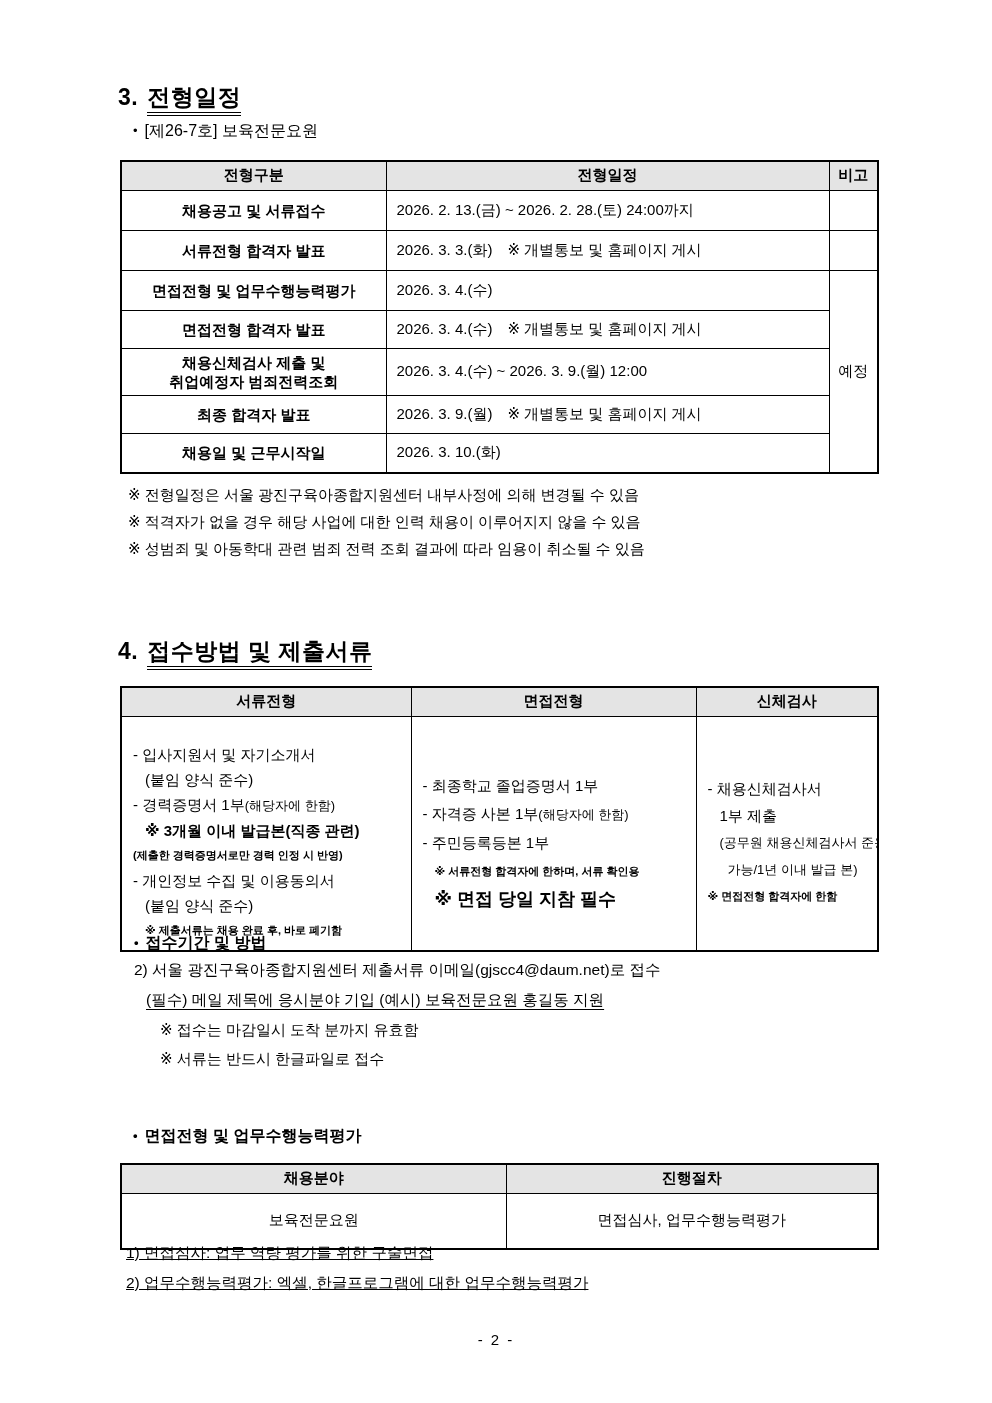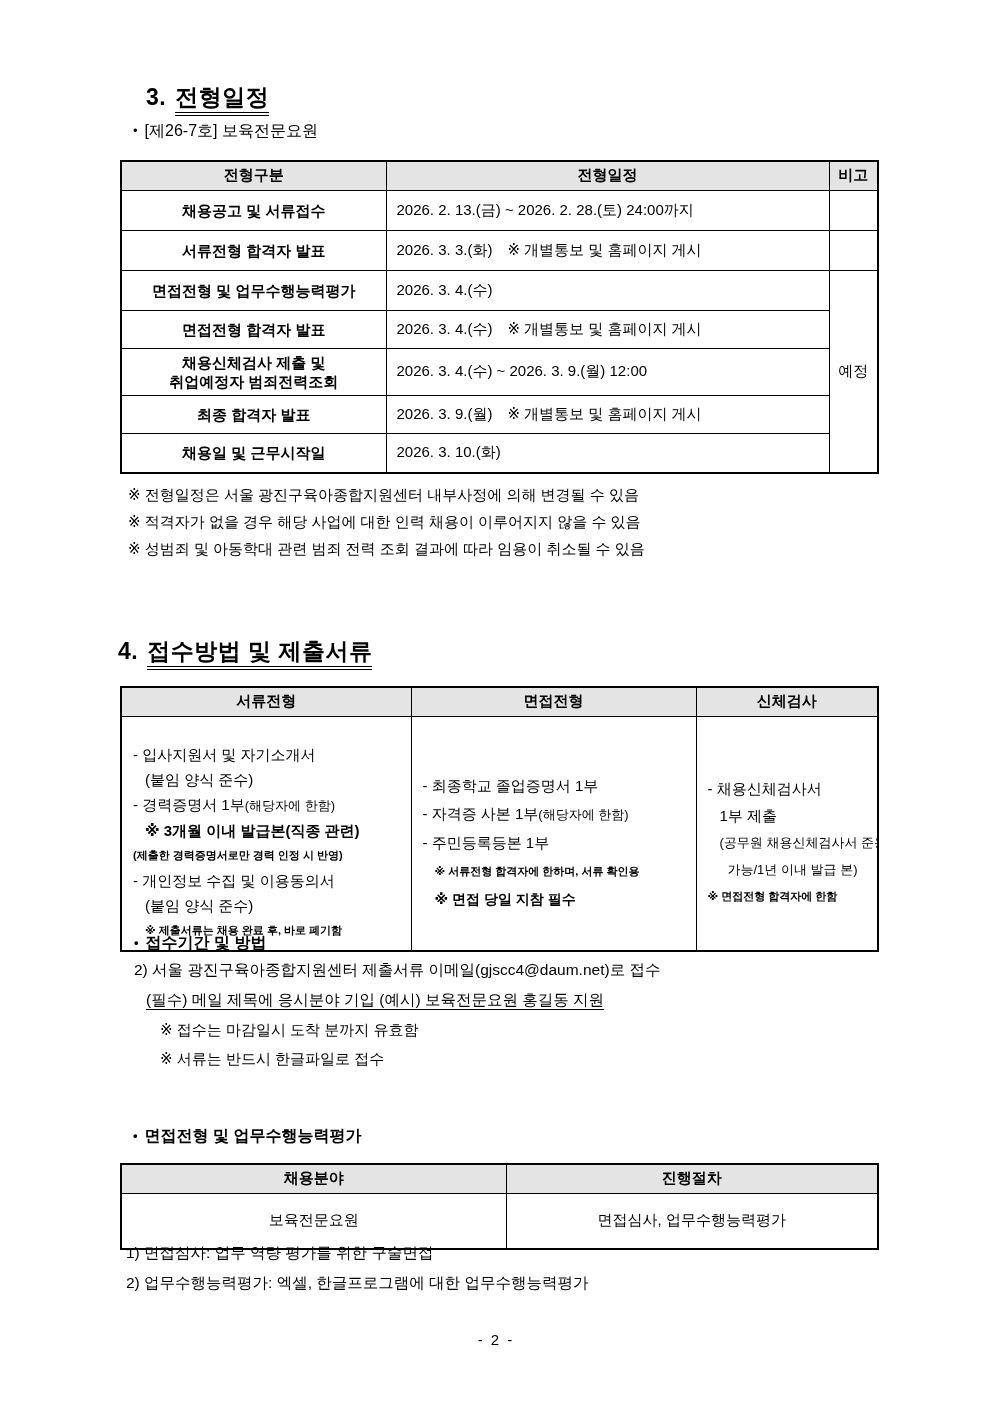--- a/index.html
+++ b/index.html
@@ -52,21 +52,21 @@
   
   #table-eval td { text-align:center; font-size:15px; }
 
   .footer { position:absolute; left:0; width:100%; text-align:center; font-size:15px; letter-spacing:2px; }
 </style>
 </head>
 <body>
 
 <div class="page">
 
-  <div class="sec-title" style="top:82px;margin-left:28px;">
+  <div class="sec-title" style="top:82px;">
     <span class="tnum">3.</span><span class="ttext">전형일정</span>
   </div>
 
   <div class="bullet-line" style="left:133px; top:121px;">
     <span class="bullet">•</span><span>[제26-7호] 보육전문요원</span>
   </div>
 
   <table class="doc-table" id="table-schedule" style="left:120px; top:160px; width:757px;">
     <colgroup>
         <col style="width:265px">
@@ -150,21 +150,21 @@
           <div class="ln-ind1">(붙임 양식 준수)</div>
           <div class="ln-b-sm ln-ind1">※ 제출서류는 채용 완료 후, 바로 폐기함</div>
         </div>
       </td>
       <td class="vmid">
         <div class="cell-lines" style="line-height:28px;">
           <div style="line-height:28px;">- 최종학교 졸업증명서 1부</div>
           <div style="line-height:28px;"><span>- 자격증 사본 1부</span><span class="sm-inline">(해당자에 한함)</span></div>
           <div style="line-height:28px;">- 주민등록등본 1부</div>
           <div class="ln-b-sm ln-ind1" style="line-height:28px;">※ 서류전형 합격자에 한하며, 서류 확인용</div>
-          <div class="ln-b ln-ind1" style="line-height:28px; font-size:14px;">※ 면접 당일 지참 필수</div>
+          <div class="ln-b ln-ind1" style="line-height:28px; font-size:18px;">※ 면접 당일 지참 필수</div>
         </div>
       </td>
       <td class="vmid">
         <div class="cell-lines" style="line-height:27px;">
           <div style="line-height:27px;">- 채용신체검사서</div>
           <div class="ln-ind1" style="line-height:27px;">1부 제출</div>
           <div class="ln-sm ln-ind1" style="line-height:27px;">(공무원 채용신체검사서 준용</div>
           <div class="ln-sm ln-ind2" style="line-height:27px;">가능/1년 이내 발급 본)</div>
           <div class="ln-b-sm" style="line-height:27px;">※ 면접전형 합격자에 한함</div>
         </div>
@@ -197,20 +197,20 @@
       <th>채용분야</th>
       <th>진행절차</th>
     </tr>
     <tr style="height:56px;">
       <td>보육전문요원</td>
       <td>면접심사, 업무수행능력평가</td>
     </tr>
   </tbody>
     </table>
 
-  <div class="plain-lines" style="left:126px; top:1238px; font-size:15.5px;">
+  <div class="plain-lines" style="left:126px; top:1238px; font-size:15.5px;text-decoration:underline;">
     <div>1) 면접심사: 업무 역량 평가를 위한 구술면접</div>
     <div>2) 업무수행능력평가: 엑셀, 한글프로그램에 대한 업무수행능력평가</div>
   </div>
 
   <div class="footer" style="top:1331px;">- 2 -</div>
 
 </div>
 
 </body></html>

